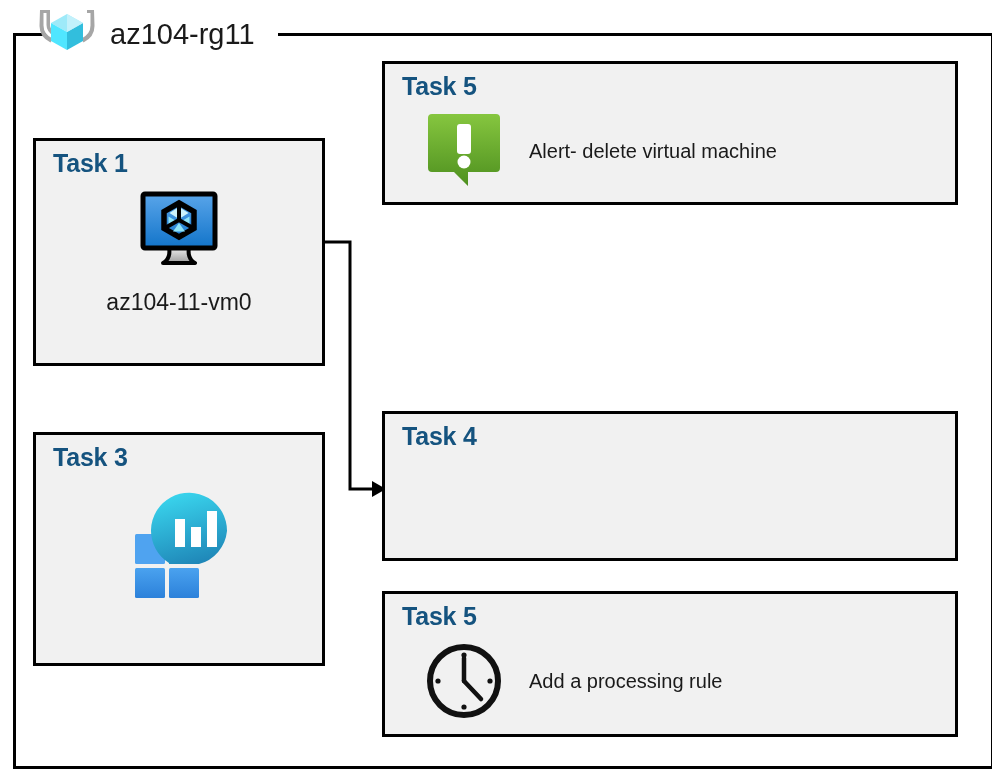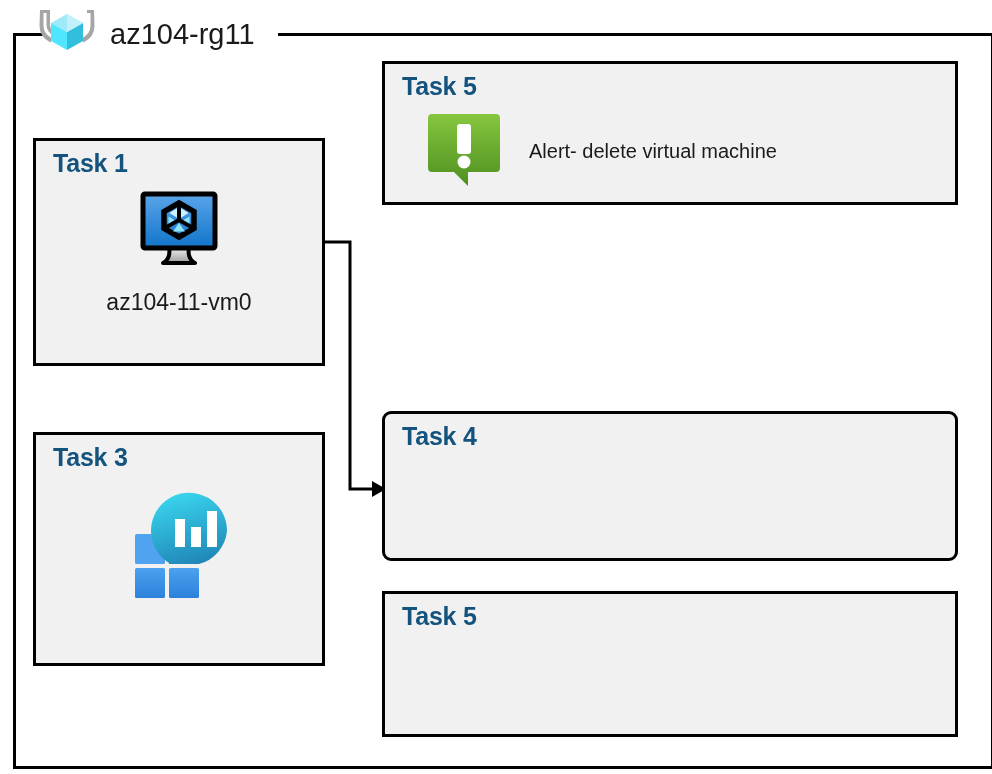--- a/index.html
+++ b/index.html
@@ -112,21 +112,21 @@
   }
   #card-task1 .icon-wrap { top: 46px; height: 92px; }
   #card-task1 .caption   { top: 148px; }
   #card-task6 .icon-wrap { top: 52px; height: 112px; }
   #card-task6 .caption   { top: 172px; }
 
   
   .card-right { left: 374px; width: 576px; }
   #card-task2 { top: 57px; height: 144px; }
   #card-task3 { top: 237px; height: 146px; }
-  #card-task4 { top: 407px; height: 150px; border-radius: 9px; }
+  #card-task4 { top: 407px; height: 150px; }
   #card-task5 { top: 587px; height: 146px; text-align: center; }
   .card-right .row {
     position: absolute;
     left: 36px;
     right: 10px;
     top: 42px;
     bottom: 6px;
     display: flex;
     align-items: center;
   }
@@ -262,15 +262,29 @@
     </div>
   </div>
 
 
   <div class="card card-right" id="card-task4">
     <div class="card-label">Task 4</div>
   </div>
 
   <div class="card card-right" id="card-task5">
     <div class="card-label">Task 5</div>
+    <div class="row">
+      <div class="row-icon">
+        <svg width="80" height="80" viewBox="0 0 80 80">
+          <circle cx="40" cy="40" r="34" fill="none" stroke="#111111" stroke-width="6"></circle>
+          <circle cx="40" cy="14" r="2.6" fill="#111111"></circle>
+          <circle cx="66" cy="40" r="2.6" fill="#111111"></circle>
+          <circle cx="40" cy="66" r="2.6" fill="#111111"></circle>
+          <circle cx="14" cy="40" r="2.6" fill="#111111"></circle>
+          <line x1="40" y1="40" x2="40" y2="17" stroke="#111111" stroke-width="4.5" stroke-linecap="round"></line>
+          <line x1="40" y1="40" x2="57" y2="58" stroke="#111111" stroke-width="4.5" stroke-linecap="round"></line>
+        </svg>
+      </div>
+      <div class="row-text">Add a processing rule</div>
+    </div>
   </div>
 
 </div>
 
 </body></html>

